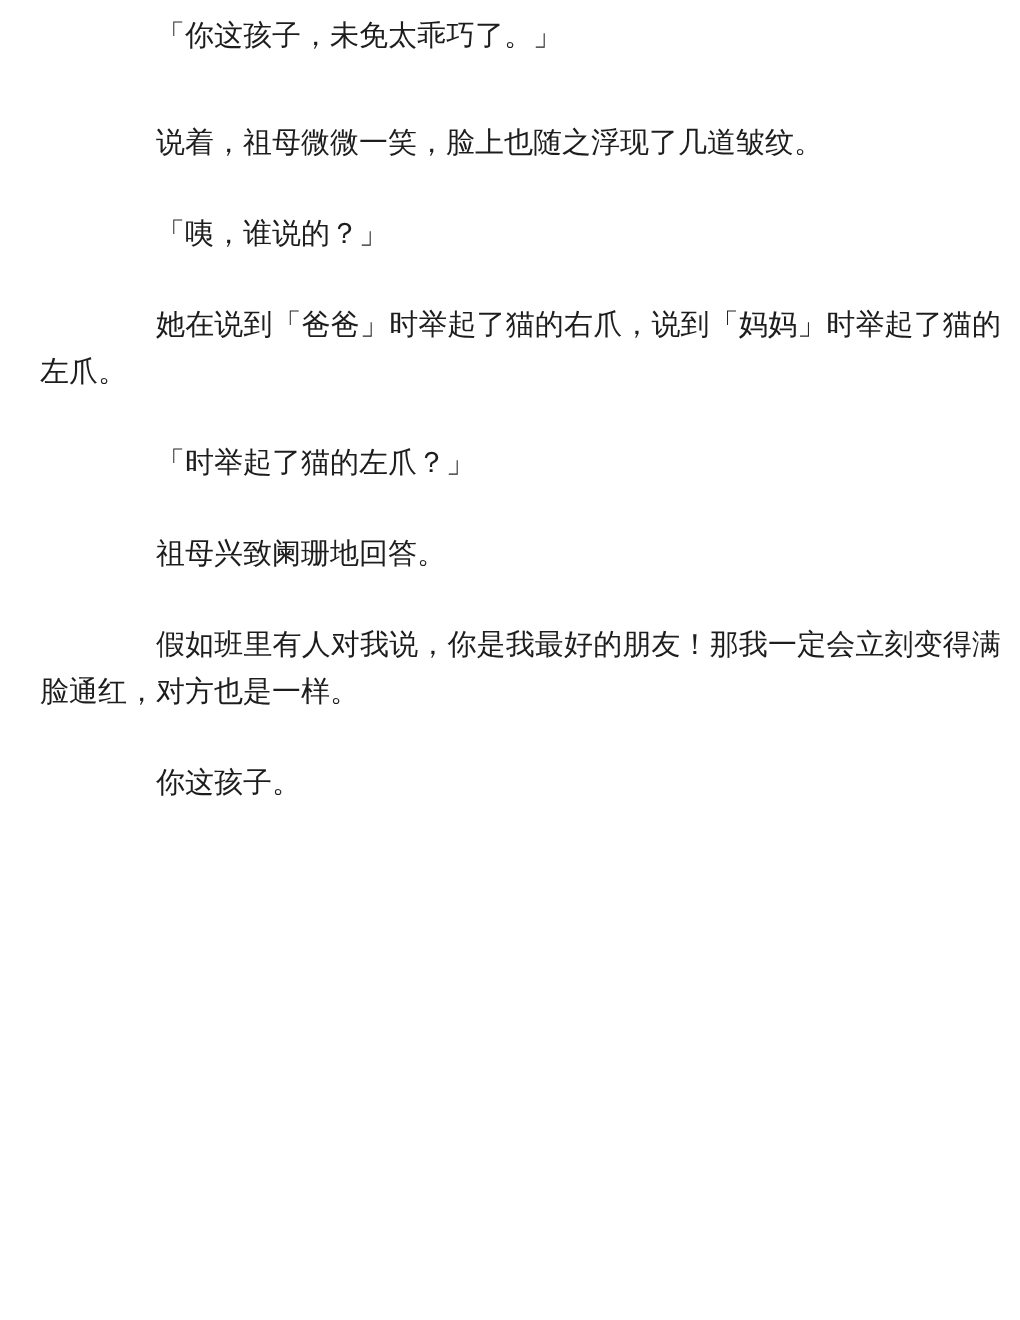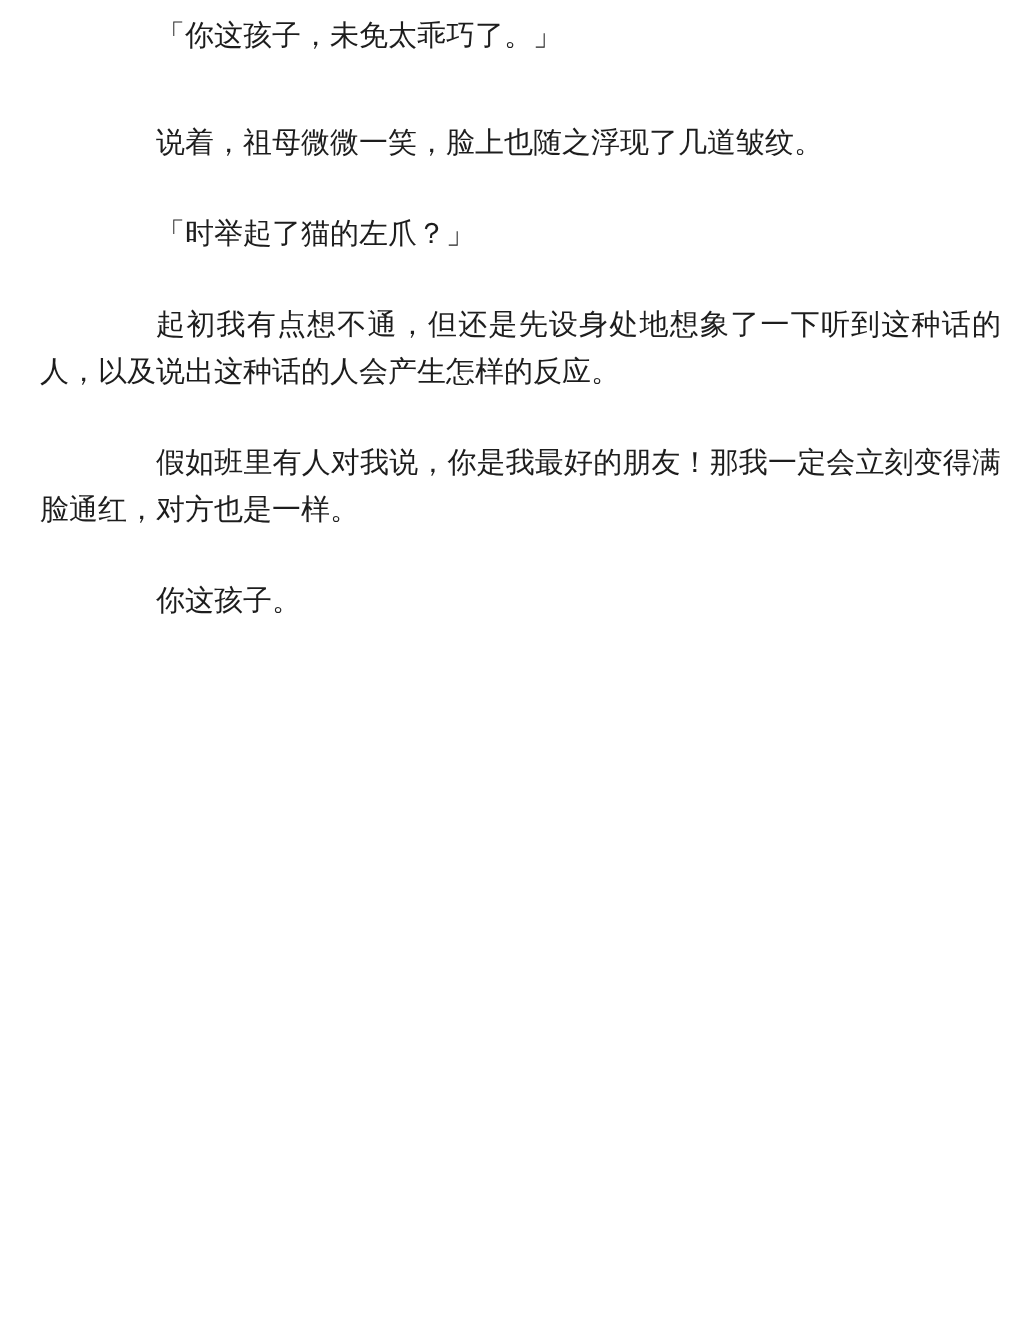--- a/index.html
+++ b/index.html
@@ -29,17 +29,19 @@
   .page p.first {
     margin-bottom: 60px;
   }
 </style>
 </head>
 <body>
 
 <div class="page">
   <p class="first">「你这孩子，未免太乖巧了。」</p>
   <p>说着，祖母微微一笑，脸上也随之浮现了几道皱纹。</p>
+  <p>「咦，谁说的？」</p>
+  <p>她在说到「爸爸」时举起了猫的右爪，说到「妈妈」时举起了猫的左爪。</p>
   <p>「时举起了猫的左爪？」</p>
-  <p>起初我有点想不通，但还是先设身处地想象了一下听到这种话的人，以及说出这种话的人会产生怎样的反应。</p>
+  <p>祖母兴致阑珊地回答。</p>
   <p>假如班里有人对我说，你是我最好的朋友！那我一定会立刻变得满脸通红，对方也是一样。</p>
   <p>你这孩子。</p>
 </div>
 
 </body></html>

